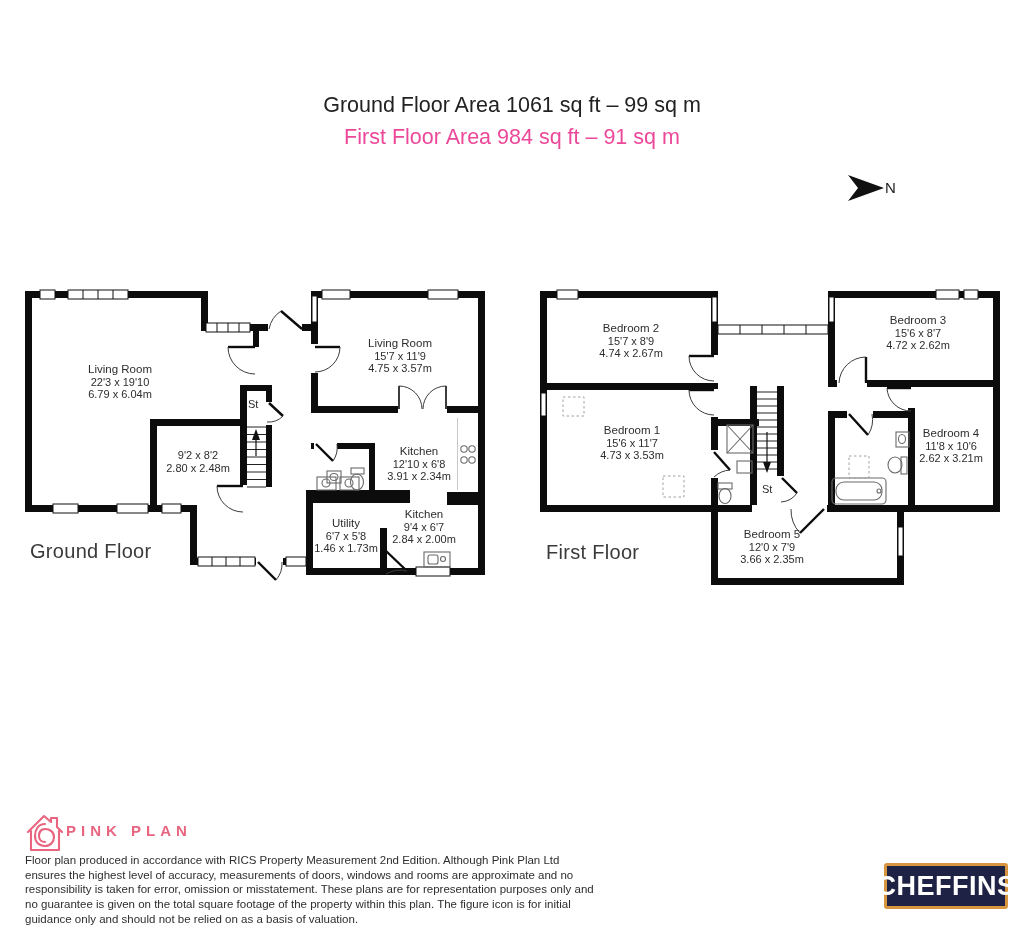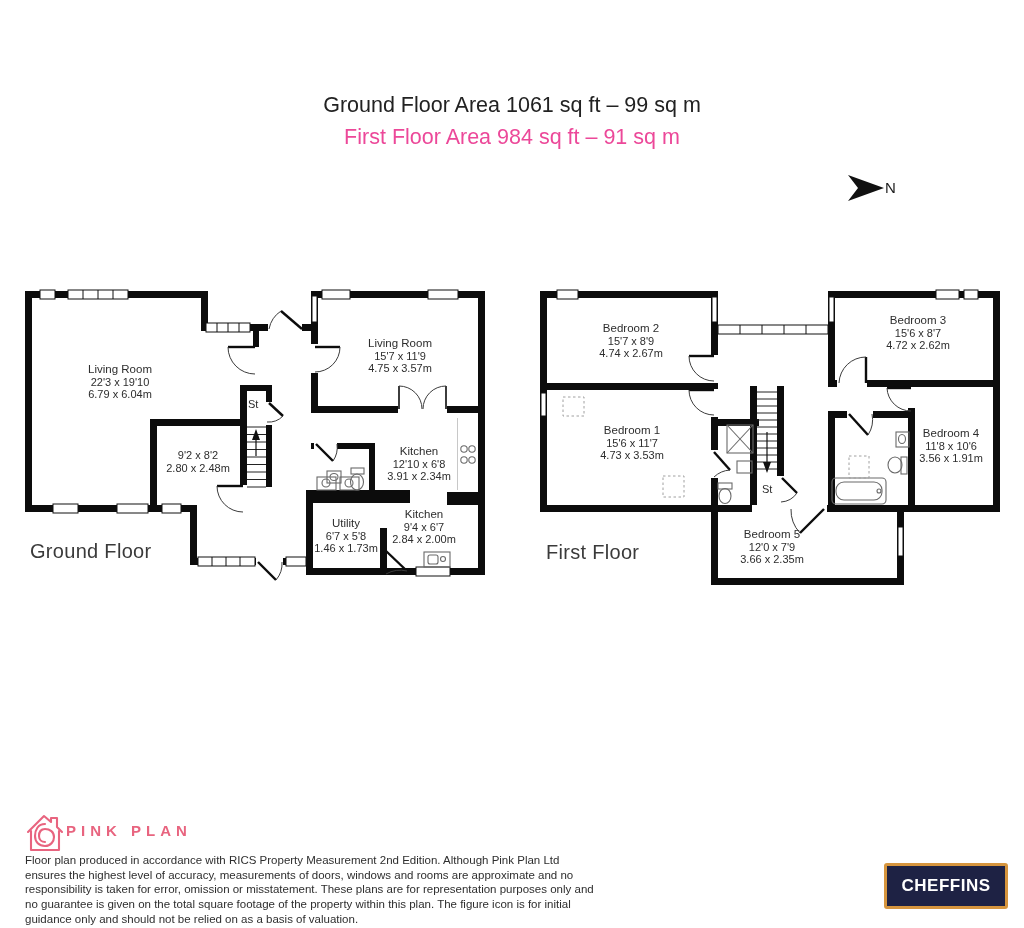--- a/index.html
+++ b/index.html
@@ -26,21 +26,21 @@
   .north-label{position:absolute;left:885px;top:179px;font-size:15px;color:#1a1a1a;}
 
   
   .pp-text{position:absolute;left:66px;top:822px;font-size:15px;font-weight:600;
            letter-spacing:5px;color:#e8647f;}
   .disclaimer{position:absolute;left:25px;top:853px;width:572px;font-size:11.5px;
               line-height:1.28;color:#2e2e2e;}
   .cheffins{position:absolute;left:884px;top:863px;width:118px;height:40px;
             background:#1e2244;border:3px solid #d6953e;border-radius:3px;
             display:flex;align-items:center;justify-content:center;
-            color:#fff;font-weight:bold;font-size:17px;letter-spacing:0.5px;}
+            color:#fff;font-weight:bold;font-size:27px;letter-spacing:0.5px;}
 
   
   .wall{fill:#0c0c0c;}
   .gap{fill:#ffffff;}
   .win{fill:#ffffff;stroke:#111;stroke-width:1;}
   .tick{stroke:#111;stroke-width:1;}
   .arc{fill:none;stroke:#3c3c3c;stroke-width:1;}
   .leaf{stroke:#0c0c0c;stroke-width:2.4;fill:none;}
   .leaf2{stroke:#0c0c0c;stroke-width:1.6;fill:none;}
   .tread{stroke:#222;stroke-width:1;}
@@ -340,21 +340,21 @@
       <div class="rd">4.73 x 3.53m</div>
     </div>
     <div class="rl" style="left:918px;top:314px">
       <div class="rn">Bedroom 3</div>
       <div class="rd">15'6 x 8'7</div>
       <div class="rd">4.72 x 2.62m</div>
     </div>
     <div class="rl" style="left:951px;top:427px">
       <div class="rn">Bedroom 4</div>
       <div class="rd">11'8 x 10'6</div>
-      <div class="rd">3.56 x 1.91m</div>
+      <div class="rd">2.62 x 3.21m</div>
     </div>
     <div class="rl" style="left:772px;top:528px">
       <div class="rn">Bedroom 5</div>
       <div class="rd">12'0 x 7'9</div>
       <div class="rd">3.66 x 2.35m</div>
     </div>
     <div class="st" style="left:762px;top:483px">St</div>
 
     <div class="floorlab" style="left:30px;top:540px">Ground Floor</div>
     <div class="floorlab" style="left:546px;top:541px">First Floor</div>

